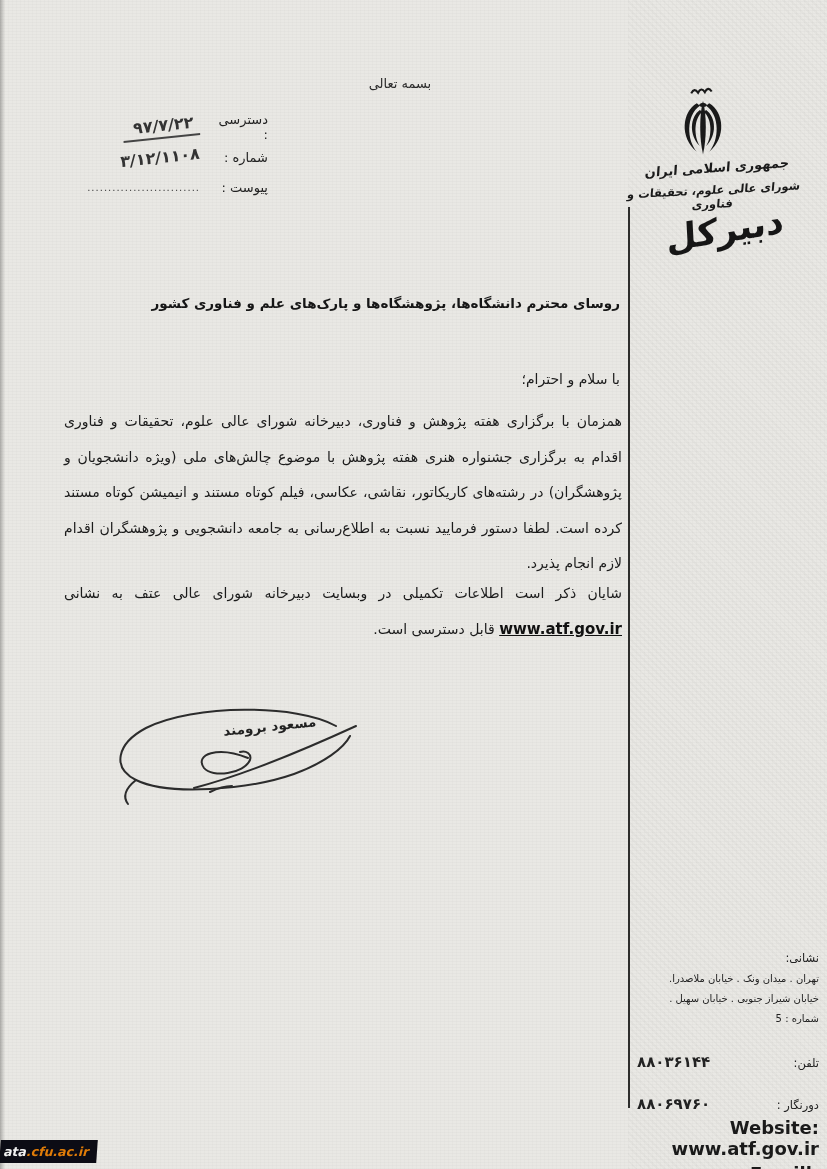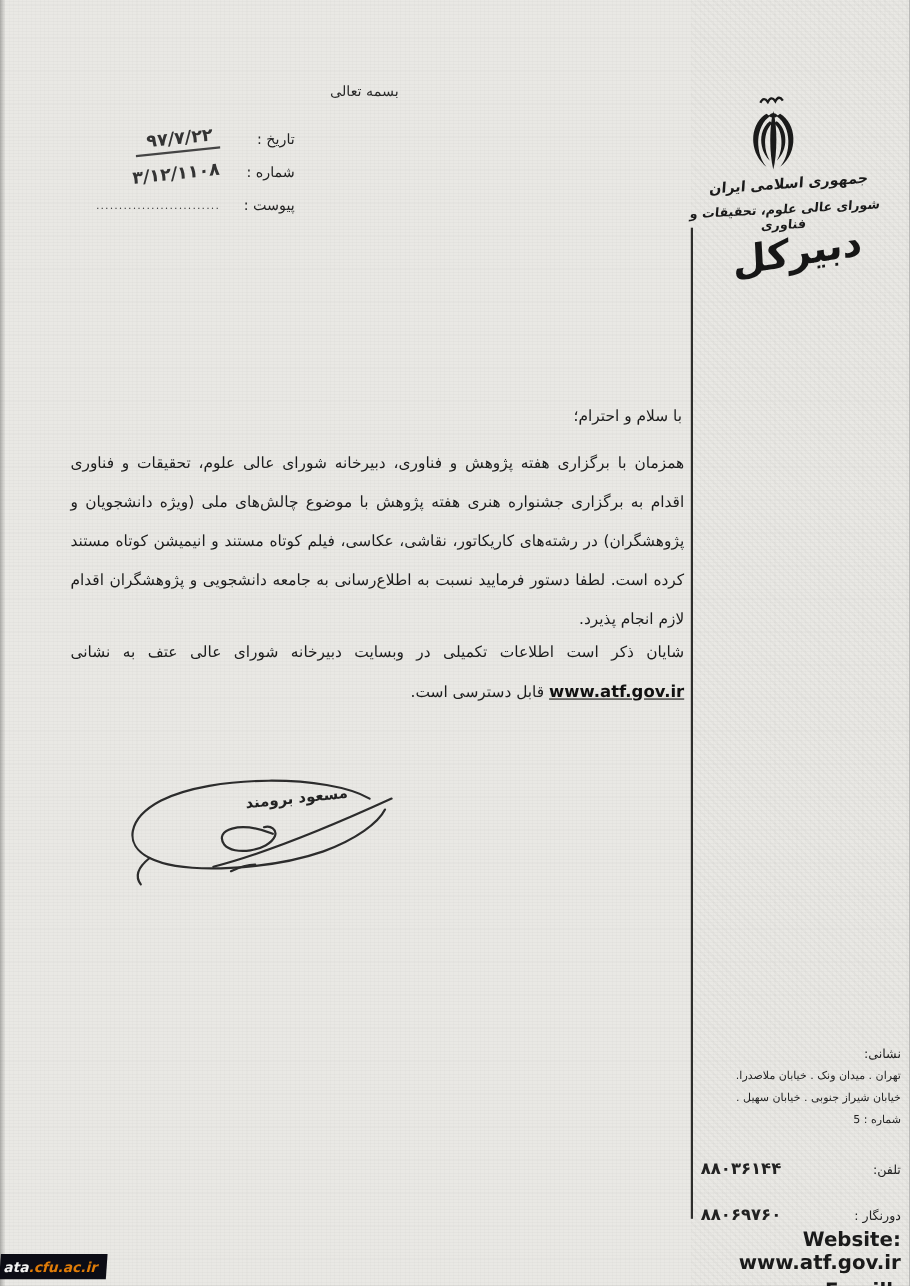--- a/index.html
+++ b/index.html
@@ -12,21 +12,21 @@
       repeating-linear-gradient(90deg, rgba(90,90,85,0.025) 0 1px, transparent 1px 4px);
     font-family:"DejaVu Sans", sans-serif;
     color:#1c1c1c;
     overflow:hidden;
   }
   .edge-left { position:absolute; left:0; top:0; width:5px; height:100%;
     background:linear-gradient(90deg, rgba(60,60,58,0.35), rgba(0,0,0,0)); }
   .texture-patch { position:absolute; left:628px; top:0; width:199px; height:1169px;
     background:repeating-linear-gradient(45deg, rgba(70,70,65,0.03) 0 2px, transparent 2px 5px); }
 
-  .bismillah { position:absolute; top:76px; left:300px; width:200px; 
+  .bismillah { position:absolute; top:76px; left:300px; width:200px; text-align:center;
     font-size:13px; color:#2a2a2a; }
 
   
   .meta { position:absolute; top:112px; left:48px; width:220px; direction:rtl; }
   .meta-row { display:flex; align-items:center; gap:10px; min-height:30px; }
   .meta-label { font-size:13px; color:#222; width:58px; flex:none; letter-spacing:0.5px; }
   .hand { font-size:16px; font-weight:bold; color:#333; transform:rotate(-6deg) skewX(-4deg);
     display:inline-block; }
   .hand-date { border-bottom:2px solid #444; padding:0 6px 2px 10px; }
   .dots { font-size:10px; letter-spacing:1px; color:#444; }
@@ -80,21 +80,21 @@
 <body>
 
 <div class="page">
   <div class="edge-left"></div>
   <div class="texture-patch"></div>
 
   <div class="bismillah">بسمه تعالی</div>
 
   <div class="meta">
     <div class="meta-row">
-      <span class="meta-label">تاریخ :</span>
+      <span class="meta-label">دسترسی :</span>
       <span class="hand hand-date">۹۷/۷/۲۲</span>
     </div>
     <div class="meta-row">
       <span class="meta-label">شماره :</span>
       <span class="hand">۳/۱۲/۱۱۰۸</span>
     </div>
     <div class="meta-row">
       <span class="meta-label">پیوست :</span>
       <span class="dots">...........................</span>
     </div>
@@ -118,20 +118,21 @@
         <path d="M55 41 C 71 52 73 82 55 99 C 65 84 65 54 51 44 Z"></path>
       </g>
     </svg>
   </div>
   <div class="org-line1">جمهوری اسلامی ایران</div>
   <div class="org-line2">شورای عالی علوم، تحقیقات و فناوری</div>
   <div class="office-title">دبیرکل</div>
 
   <div class="vrule"></div>
 
+  <div class="addressee">روسای محترم دانشگاه‌ها، پژوهشگاه‌ها و پارک‌های علم و فناوری کشور</div>
   <div class="salutation">با سلام و احترام؛</div>
 
   <p class="body-par par2">
     <span>شایان ذکر است اطلاعات تکمیلی در وبسایت دبیرخانه شورای عالی عتف به نشانی</span>
     <span class="url" dir="ltr">www.atf.gov.ir</span>
     <span>قابل دسترسی است.</span>
   </p>
   <p class="body-par par1">همزمان با برگزاری هفته پژوهش و فناوری، دبیرخانه شورای عالی علوم، تحقیقات و فناوری اقدام به برگزاری جشنواره هنری هفته پژوهش با موضوع چالش‌های ملی (ویژه دانشجویان و پژوهشگران) در رشته‌های کاریکاتور، نقاشی، عکاسی، فیلم کوتاه مستند و انیمیشن کوتاه مستند کرده است. لطفا دستور فرمایید نسبت به اطلاع‌رسانی به جامعه دانشجویی و پژوهشگران اقدام لازم انجام پذیرد.</p>
 
   <div class="signature">

